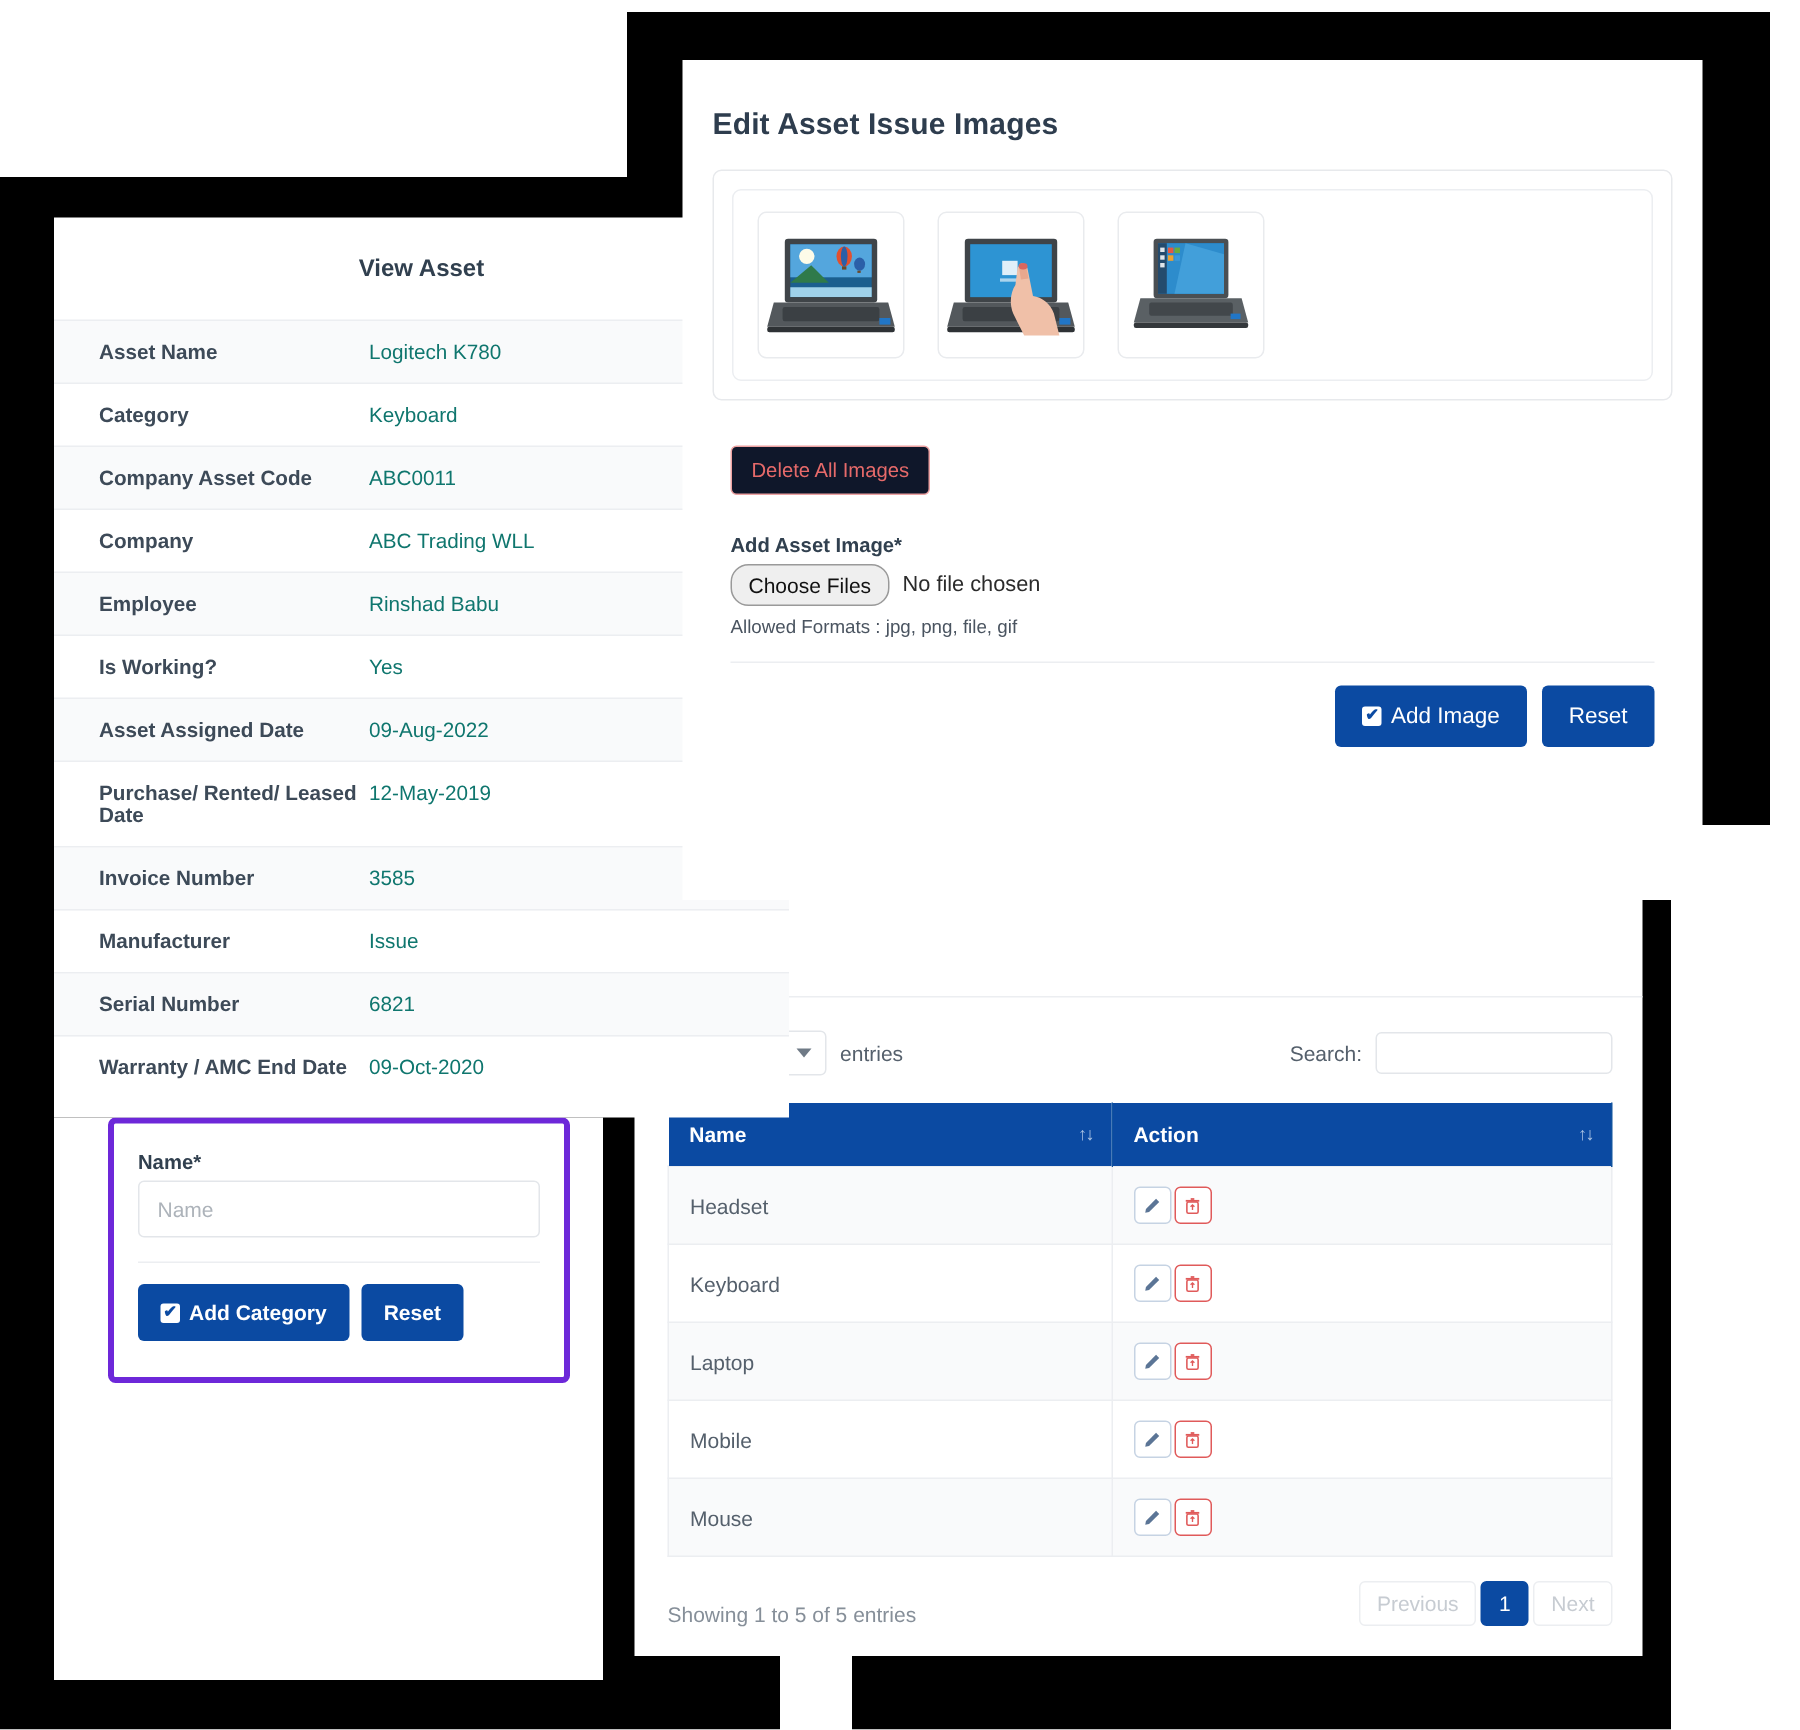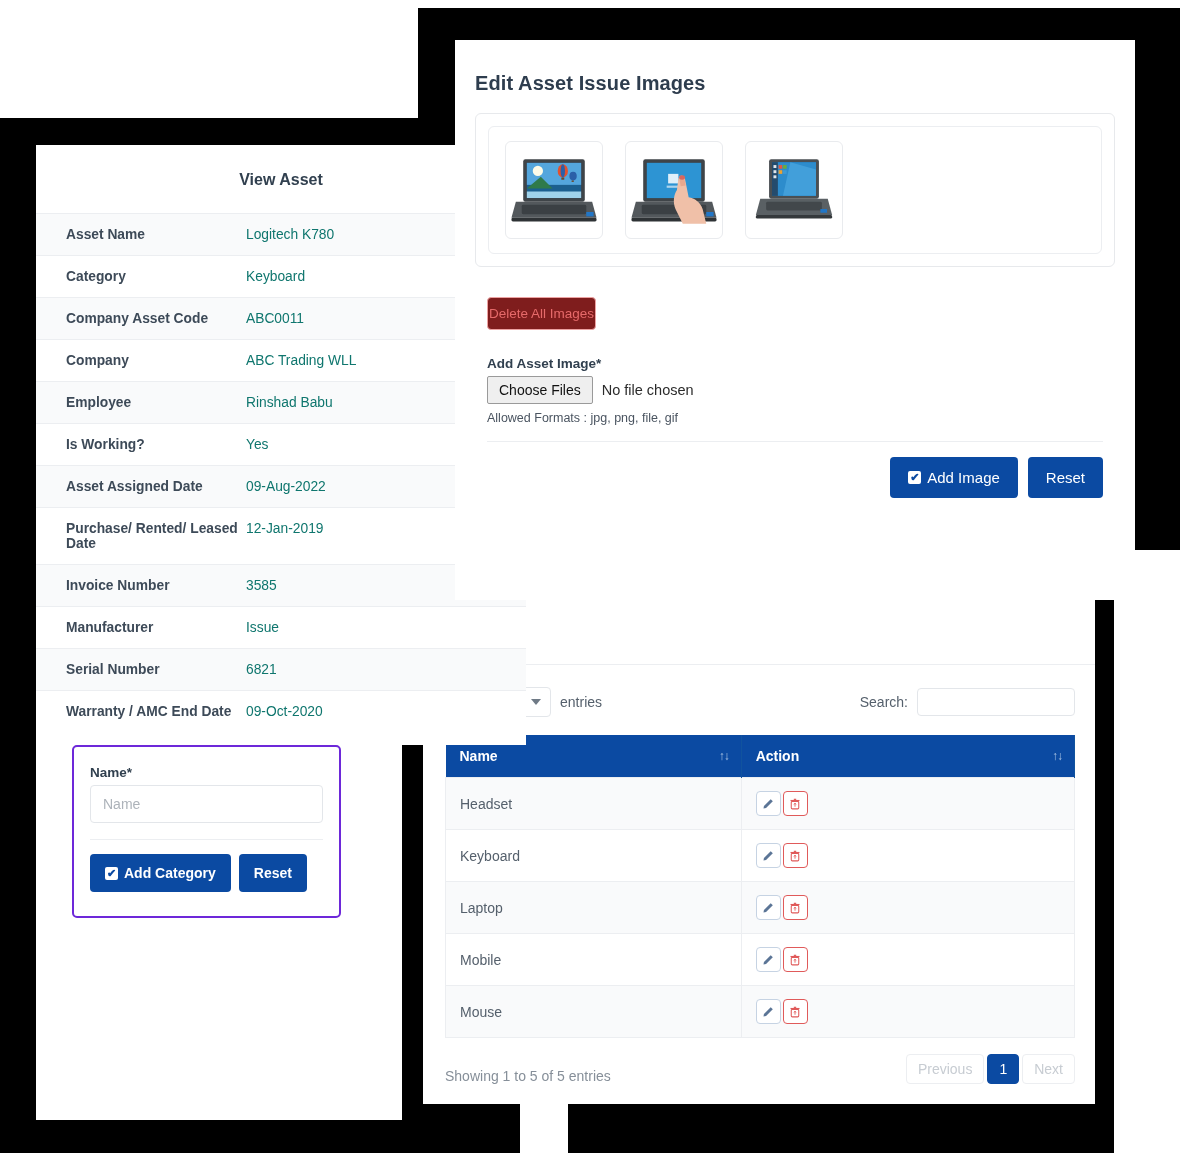--- a/index.html
+++ b/index.html
@@ -38,31 +38,31 @@
     padding:14px 16px; display:flex; gap:22px;
   }
   .thumb {
     width:98px; height:98px; border:1px solid #e9ebee; border-radius:6px;
     background:#fff; display:flex; align-items:center; justify-content:center;
     overflow:hidden;
   }
   .thumb svg { width:88px; height:70px; display:block; }
 
   .btn-outline-danger {
-    display:inline-block; background:#7f1d1d; color:#e66a6a;
+    display:inline-block; background:#0f172a; color:#e66a6a;
     border:1px solid #eda2a2; border-radius:4px;
-    padding:8px 1px; font-size:13.5px; cursor:pointer;
+    padding:8px 13px; font-size:13.5px; cursor:pointer;
   }
   .field-label {
     font-size:13.5px; font-weight:bold; color:#31404f; margin-bottom:5px;
   }
   .filerow { display:flex; align-items:center; gap:9px; }
   .choose-files {
     border:1px solid #9a9a9a; background:#efefef; color:#111;
-    padding:5px 11px; font-size:14px; border-radius:2px; cursor:pointer;
+    padding:5px 11px; font-size:14px; border-radius:12px; cursor:pointer;
   }
   .nofile { font-size:14.5px; color:#2b2b2b; }
   .hint { font-size:12.5px; color:#4a5460; margin-top:7px; }
   .divider { border-top:1px solid #eceef1; margin:16px 0 0 0; }
   .actions-right { display:flex; justify-content:flex-end; gap:10px; padding:15px 0 0 0; }
   .btn-primary {
     background:#0b4aa2; color:#ffffff; border:none; border-radius:4px;
     font-size:15px; padding:12px 18px; cursor:pointer;
     display:inline-flex; align-items:center; gap:6px; font-family:"Liberation Sans", sans-serif;
   }
@@ -83,22 +83,22 @@
   .asset-table tr:nth-child(odd) { background:#f9fafb; }
   .asset-table td {
     padding:13px 0 13px 30px; font-size:13.8px; color:#46525f; vertical-align:top;
   }
   .asset-table td.k { width:210px; font-weight:bold; color:#3d4a58; }
   .asset-table td.v { padding-left:0; color:#0f766e; }
 
   
   #panel-addcat { left:36px; top:745px; width:366px; height:375px; }
   #addcat-card {
-    position:absolute; left:36px; top:0px; width:269px;
-    background:#fff; border:2px solid #6d28d9; border-radius:5px;
+    position:absolute; left:36px; top:0px; width:308px;
+    background:#fff; border:4px solid #6d28d9; border-radius:5px;
     padding:18px 16px 24px 16px;
   }
   .text-input {
     width:100%; border:1px solid #e3e6ea; border-radius:4px;
     padding:10px 12px; font-size:14px; color:#31404f;
     font-family:"Liberation Sans", sans-serif; outline:none; background:#fff;
   }
   .text-input::placeholder { color:#adb3ba; }
   .cat-divider { border-top:1px solid #eceef1; margin:16px 0 14px 0; }
   .cat-actions { display:flex; gap:8px; }
@@ -346,21 +346,21 @@
           <tr>
             <td class="k">Is Working?</td>
             <td class="v">Yes</td>
           </tr>
           <tr>
             <td class="k">Asset Assigned Date</td>
             <td class="v">09-Aug-2022</td>
           </tr>
           <tr>
             <td class="k">Purchase/ Rented/ Leased Date</td>
-            <td class="v">12-Jan-2019</td>
+            <td class="v">12-May-2019</td>
           </tr>
           <tr>
             <td class="k">Invoice Number</td>
             <td class="v">3585</td>
           </tr>
           <tr>
             <td class="k">Manufacturer</td>
             <td class="v">Issue</td>
           </tr>
           <tr>

